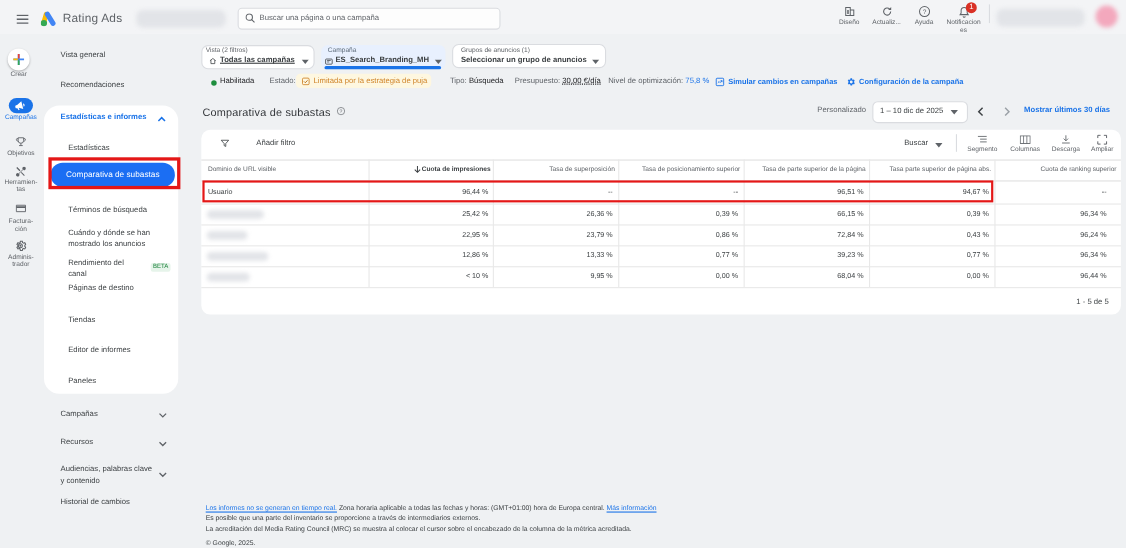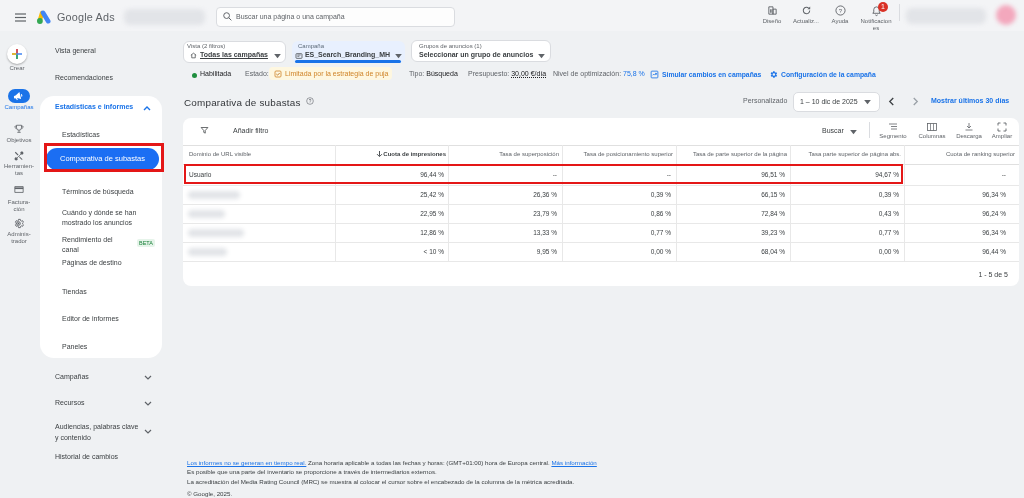--- a/index.html
+++ b/index.html
@@ -19,21 +19,21 @@
       <line x1="0" y1="4.5" x2="11" y2="4.5"></line>
       <line x1="0" y1="8" x2="11" y2="8"></line>
     </g>
 </svg>
 
 <svg class="abs" style="left:37px;top:10px" width="14" height="14" viewBox="0 0 14 14">
   <line x1="5" y1="3" x2="2.8" y2="10.5" stroke="#fbbc04" stroke-width="4.4" stroke-linecap="round"></line>
   <line x1="6" y1="2.8" x2="11.2" y2="11.2" stroke="#4285f4" stroke-width="4.6" stroke-linecap="round"></line>
   <circle cx="2.9" cy="11" r="2.9" fill="#34a853"></circle>
 </svg>
-<div class="abs g" style="left:57px;top:11px;font-size:10.8px;letter-spacing:.2px">Google Ads</div>
+<div class="abs g" style="left:57px;top:11px;font-size:10.8px;letter-spacing:.2px">Rating Ads</div>
 
 <div class="abs blur" style="left:124px;top:9px;width:81px;height:16px"></div>
 
 <div class="abs" style="left:216px;top:7px;width:239px;height:20px;background:#fdfdfd;border:1px solid #dadce0;border-radius:4px;"></div>
 <svg class="abs" style="left:223px;top:12px" width="9" height="9" viewBox="0 0 10 10">
     <circle cx="4" cy="4" r="3.2" fill="none" stroke="#5f6368" stroke-width="1.1"></circle>
     <line x1="6.4" y1="6.4" x2="9.3" y2="9.3" stroke="#5f6368" stroke-width="1.1"></line>
   </svg>
 <div class="abs g" style="left:236px;top:13px;font-size:7px">Buscar una página o una campaña</div>
 

